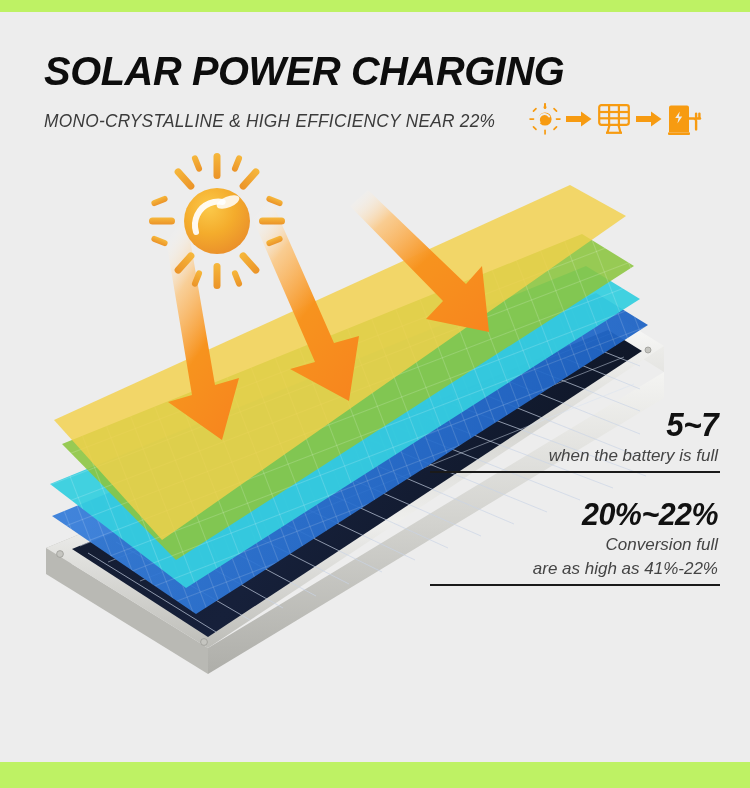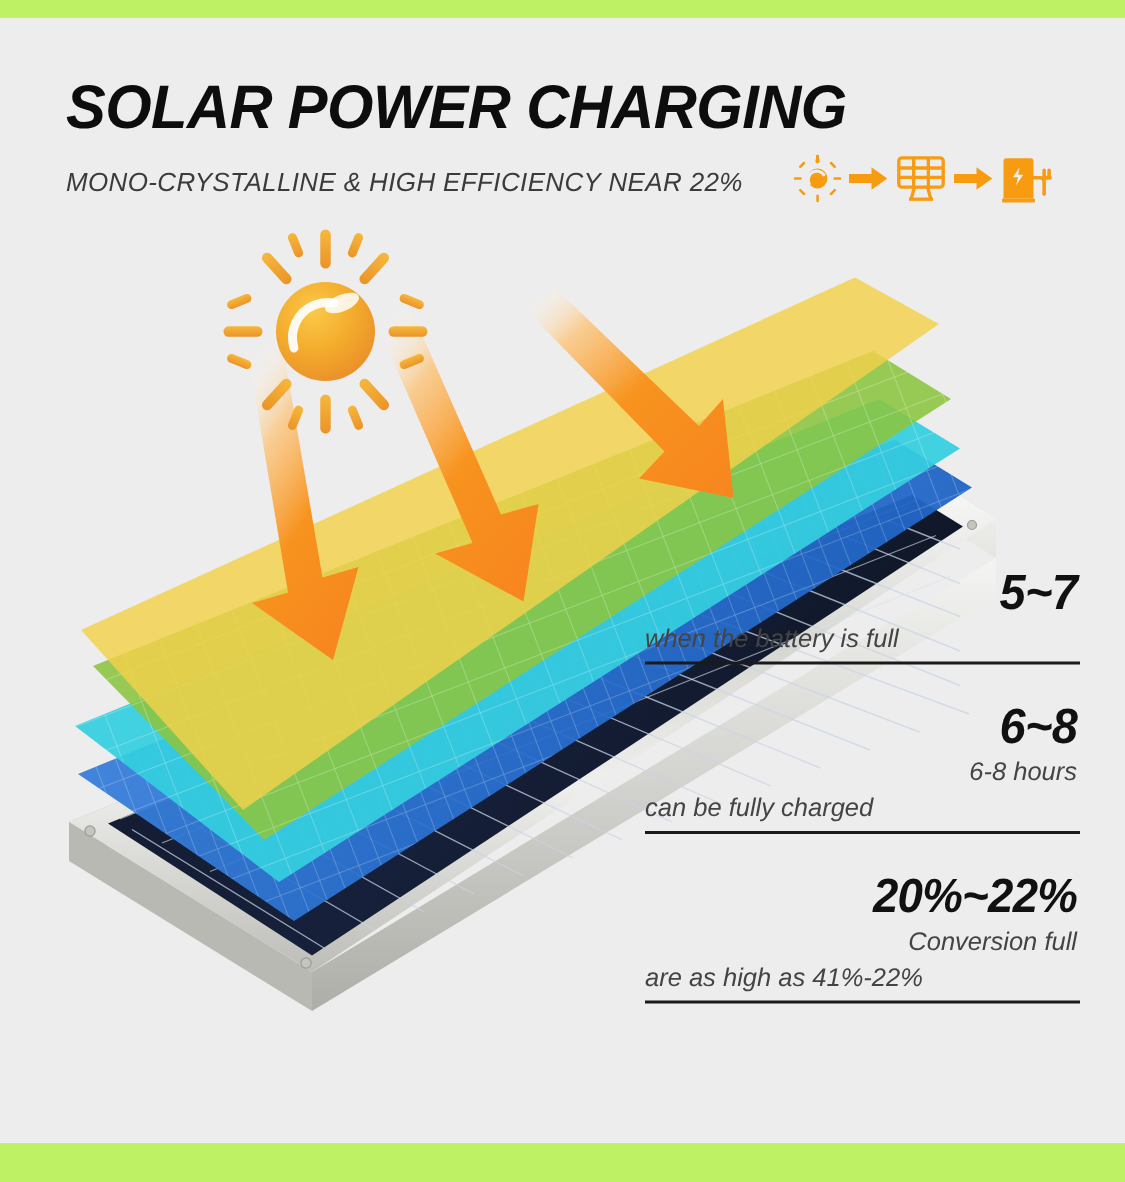--- a/index.html
+++ b/index.html
@@ -56,41 +56,41 @@
   .sun-wrap{position:absolute;left:146px;top:150px;width:142px;height:142px;}
 
   
   .panel-art{position:absolute;left:0px;top:150px;width:750px;height:540px;}
 
   
   .rays{position:absolute;left:0;top:150px;width:750px;height:540px;}
 
   
   .stats{
-    position:absolute;left:430px;top:376px;width:290px;
+    position:absolute;left:430px;top:406px;width:290px;
   }
   .stat{ margin-bottom:22px; }
   .stat .big{
     text-align:right;
     font-size:33px;line-height:38px;
     font-weight:bold;
     color:#111111;
     letter-spacing:-0.5px;
     padding-right:2px;
     transform:scaleX(0.95);
     transform-origin:right center;
   }
   .stat .l1{
     text-align:right;
     font-size:17px;line-height:24px;
     color:#444444;
     padding-right:2px;
   }
   .stat .l2{
-    text-align:left;
+    text-align:right;
     font-size:17px;line-height:24px;
     color:#444444;
     padding-right:2px;
     padding-bottom:3px;
   }
   .stat .rule{
     height:2px;background:#1a1a1a;width:100%;
   }
   .stat.s3 .big{ font-size:32px; }
 </style>
@@ -324,26 +324,20 @@
   </svg>
 
   <div class="stats">
 
     <div class="stat s1">
       <div class="big">5~7</div>
       <div class="l2">when the battery is full</div>
       <div class="rule"></div>
     </div>
 
-    <div class="stat s2">
-      <div class="big">6~8</div>
-      <div class="l1">6-8 hours</div>
-      <div class="l2">can be fully charged</div>
-      <div class="rule"></div>
-    </div>
 
     <div class="stat s3">
       <div class="big">20%~22%</div>
       <div class="l1">Conversion full</div>
       <div class="l2">are as high as 41%-22%</div>
       <div class="rule"></div>
     </div>
 
   </div>
 

